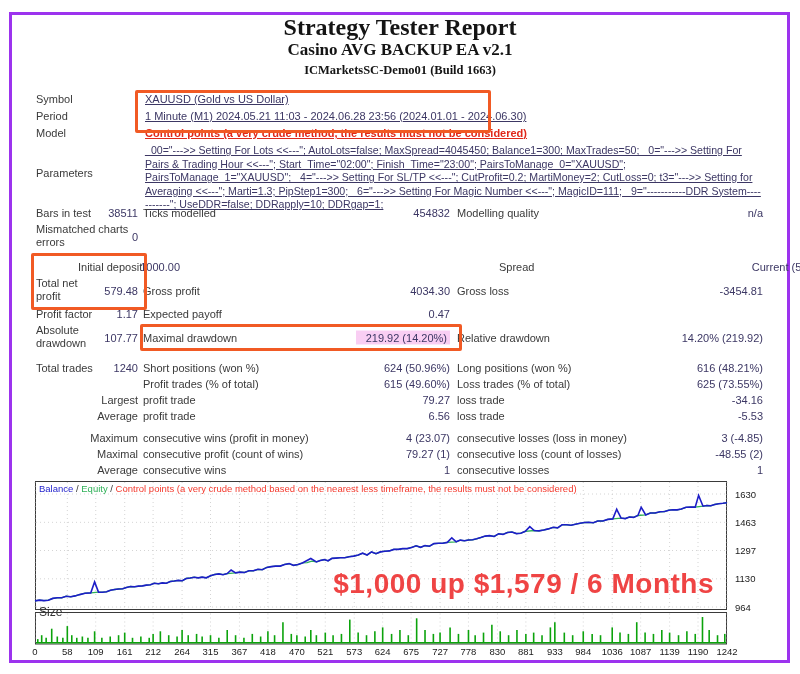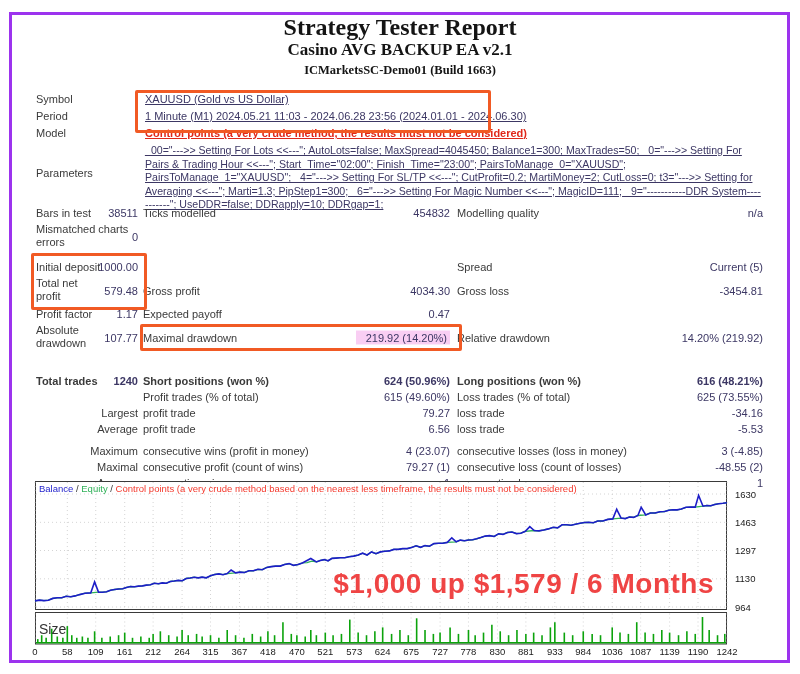--- a/index.html
+++ b/index.html
@@ -43,21 +43,21 @@
   #obox-deposit{left:31px;top:253px;width:110px;height:51px;}
   #obox-drawdown{left:140px;top:324px;width:316px;height:21px;}
   
   #chart-wrap{position:absolute;left:35px;top:481px;width:765px;height:185px;}
   #chart-svg{overflow:visible;}
   #legend{position:absolute;left:4px;top:2px;font-size:9.5px;white-space:nowrap;}
   #legend .sep{color:#333;}
   #legend-balance{color:#2323cc;}
   #legend-equity{color:#2eb157;}
   #legend-note{color:#f43a2e;}
-  #size-label{position:absolute;left:4px;top:140px;font-size:14px;color:#333;}
+  #size-label{position:absolute;left:4px;top:124px;font-size:12px;color:#333;}
   #profit-overlay{position:absolute;left:0;right:86px;top:568px;text-align:right;
         font-size:28px;font-weight:bold;color:#ef4444;letter-spacing:0.5px;
         font-family:"Liberation Sans","DejaVu Sans",sans-serif;}
 </style>
 </head>
 <body>
 
 <div id="page">
   <div id="border-frame"></div>
 
@@ -90,21 +90,21 @@
         <span class="cell c2 vcenter">38511</span>
         <span class="cell c3 vcenter">Ticks modelled</span>
         <span class="cell c4 vcenter"><span>454832</span></span>
         <span class="cell c5 vcenter">Modelling quality</span>
         <span class="cell c6 vcenter">n/a</span>
       </div>
       <div class="srow tall" style="height: 31px;">
         <span class="cell c1">Mismatched charts errors</span>
         <span class="cell c2 vcenter">0</span>
       </div>
-      <div class="srow" style="height: 16px; margin-top: 7px;">
+      <div class="srow" style="height: 16px; margin-top: 7px; margin-left: 42px;">
         <span class="cell c1">Initial deposit</span>
         <span class="cell c2 vcenter">1000.00</span>
         <span class="cell c5 vcenter">Spread</span>
         <span class="cell c6 vcenter">Current (5)</span>
       </div>
       <div class="srow tall" style="height: 31px;">
         <span class="cell c1 narrow">Total net profit</span>
         <span class="cell c2 vcenter">579.48</span>
         <span class="cell c3 vcenter">Gross profit</span>
         <span class="cell c4 vcenter"><span>4034.30</span></span>
@@ -118,21 +118,21 @@
         <span class="cell c4 vcenter"><span>0.47</span></span>
       </div>
       <div class="srow tall" style="height: 31px;">
         <span class="cell c1 narrow">Absolute drawdown</span>
         <span class="cell c2 vcenter">107.77</span>
         <span class="cell c3 vcenter">Maximal drawdown</span>
         <span class="cell c4 vcenter"><span class="hl-pink">219.92 (14.20%)</span></span>
         <span class="cell c5 vcenter">Relative drawdown</span>
         <span class="cell c6 vcenter">14.20% (219.92)</span>
       </div>
-      <div class="srow" style="height: 16px; margin-top: 20px; font-weight: bold;">
+      <div class="srow" style="height: 16px; margin-top: 7px;">
         <span class="cell c1">Total trades</span>
         <span class="cell c2 vcenter">1240</span>
         <span class="cell c3 vcenter">Short positions (won %)</span>
         <span class="cell c4 vcenter"><span>624 (50.96%)</span></span>
         <span class="cell c5 vcenter">Long positions (won %)</span>
         <span class="cell c6 vcenter">616 (48.21%)</span>
       </div>
       <div class="srow" style="height: 16px;">
         <span class="cell c3 vcenter">Profit trades (% of total)</span>
         <span class="cell c4 vcenter"><span>615 (49.60%)</span></span>

